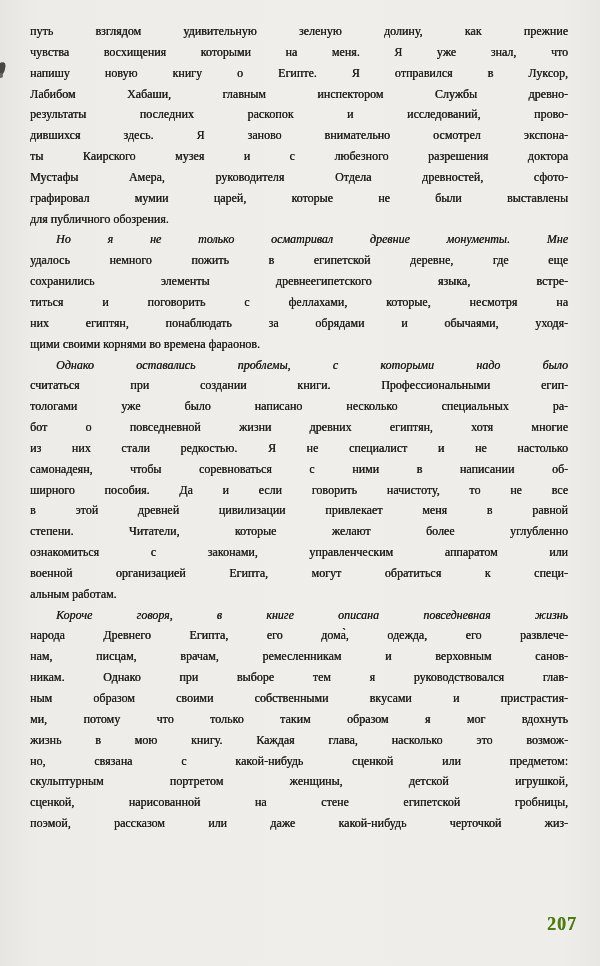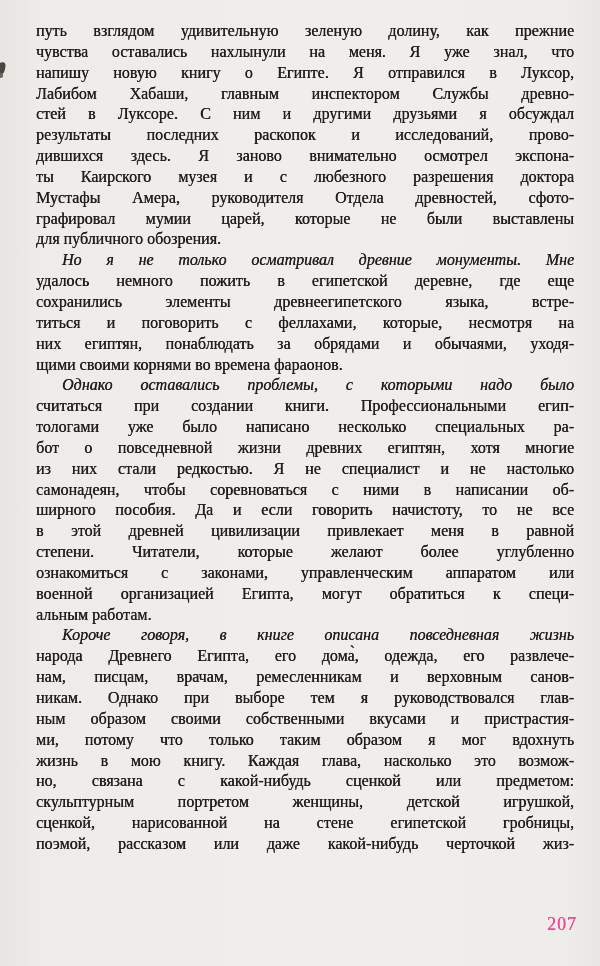--- a/index.html
+++ b/index.html
@@ -13,24 +13,24 @@
     overflow: hidden;
     background: linear-gradient(90deg, #e7e5e2 0%, #eeecE9 6%, #f0eeeb 50%, #efede9 94%, #e9e7e4 100%);
     font-family: "Liberation Serif", "DejaVu Serif", serif;
   }
   .page {
     position: absolute;
     inset: 0;
   }
   .text-block {
     position: absolute;
-    left: 36px;
+    left: 30px;
     top: 21px;
     width: 538px;
-    font-size: 16px;
+    font-size: 12px;
     line-height: 20.85px;
     color: #211f1c;
     text-shadow: 0.3px 0 0 currentColor;
   }
   .line {
     text-align: justify;
     text-align-last: justify;
     height: 20.85px;
     overflow: visible;
   }
@@ -39,23 +39,24 @@
   }
   .line.indent {
     text-indent: 26px;
     font-style: italic;
   }
   .page-number {
     position: absolute;
     top: 914px;
     right: 23px;
     font-size: 18px;
-    color: #ec4899;
+    color: #4d7c0f;
     text-shadow: 0.3px 0 0 currentColor;
     letter-spacing: 1px;
+    font-weight: bold;
   }
   .scan-speck {
     position: absolute;
     left: -3px;
     top: 62px;
     width: 8px;
     height: 13px;
     background: #4a4743;
     border-radius: 60% 40% 50% 50%;
     transform: rotate(12deg);
@@ -72,24 +73,23 @@
 </style>
 </head>
 <body>
 
 <div class="page">
   <div class="scan-speck"></div>
   <div class="scan-speck-2"></div>
 
   <div class="text-block">
       <div class="line">путь взглядом удивительную зеленую долину, как прежние</div>
-      <div class="line">чувства оставались нахлынули на меня. Я уже знал, что</div>
+      <div class="line">чувства восхищения которыми на меня. Я уже знал, что</div>
       <div class="line">напишу новую книгу о Египте. Я отправился в Луксор,</div>
       <div class="line">Лабибом Хабаши, главным инспектором Службы древно-</div>
-      <div class="line">стей в Луксоре. С ним и другими друзьями я обсуждал</div>
       <div class="line">результаты последних раскопок и исследований, прово-</div>
       <div class="line">дившихся здесь. Я заново внимательно осмотрел экспона-</div>
       <div class="line">ты Каирского музея и с любезного разрешения доктора</div>
       <div class="line">Мустафы Амера, руководителя Отдела древностей, сфото-</div>
       <div class="line">графировал мумии царей, которые не были выставлены</div>
       <div class="line para-end">для публичного обозрения.</div>
       <div class="line indent">Но я не только осматривал древние монументы. Мне</div>
       <div class="line">удалось немного пожить в египетской деревне, где еще</div>
       <div class="line">сохранились элементы древнеегипетского языка, встре-</div>
       <div class="line">титься и поговорить с феллахами, которые, несмотря на</div>

